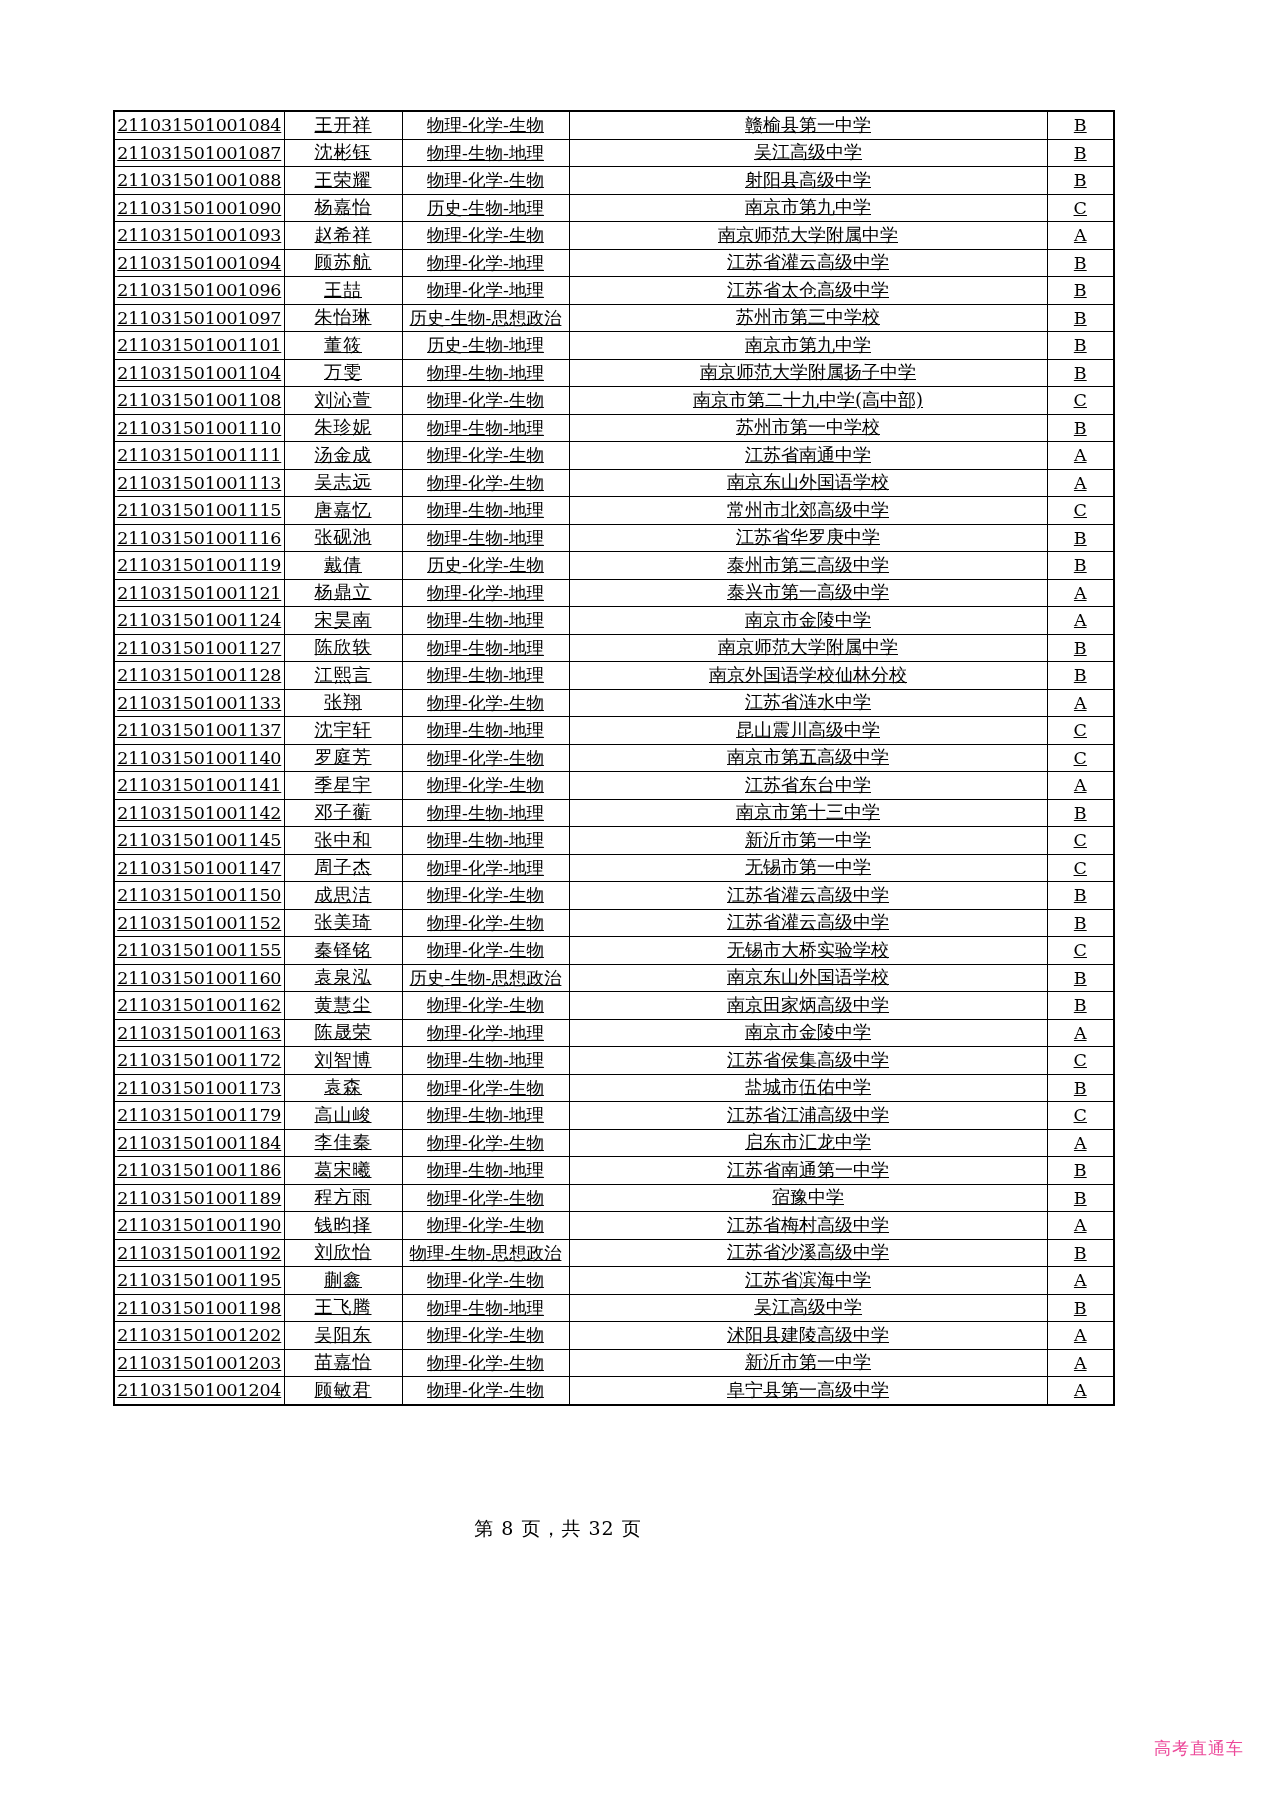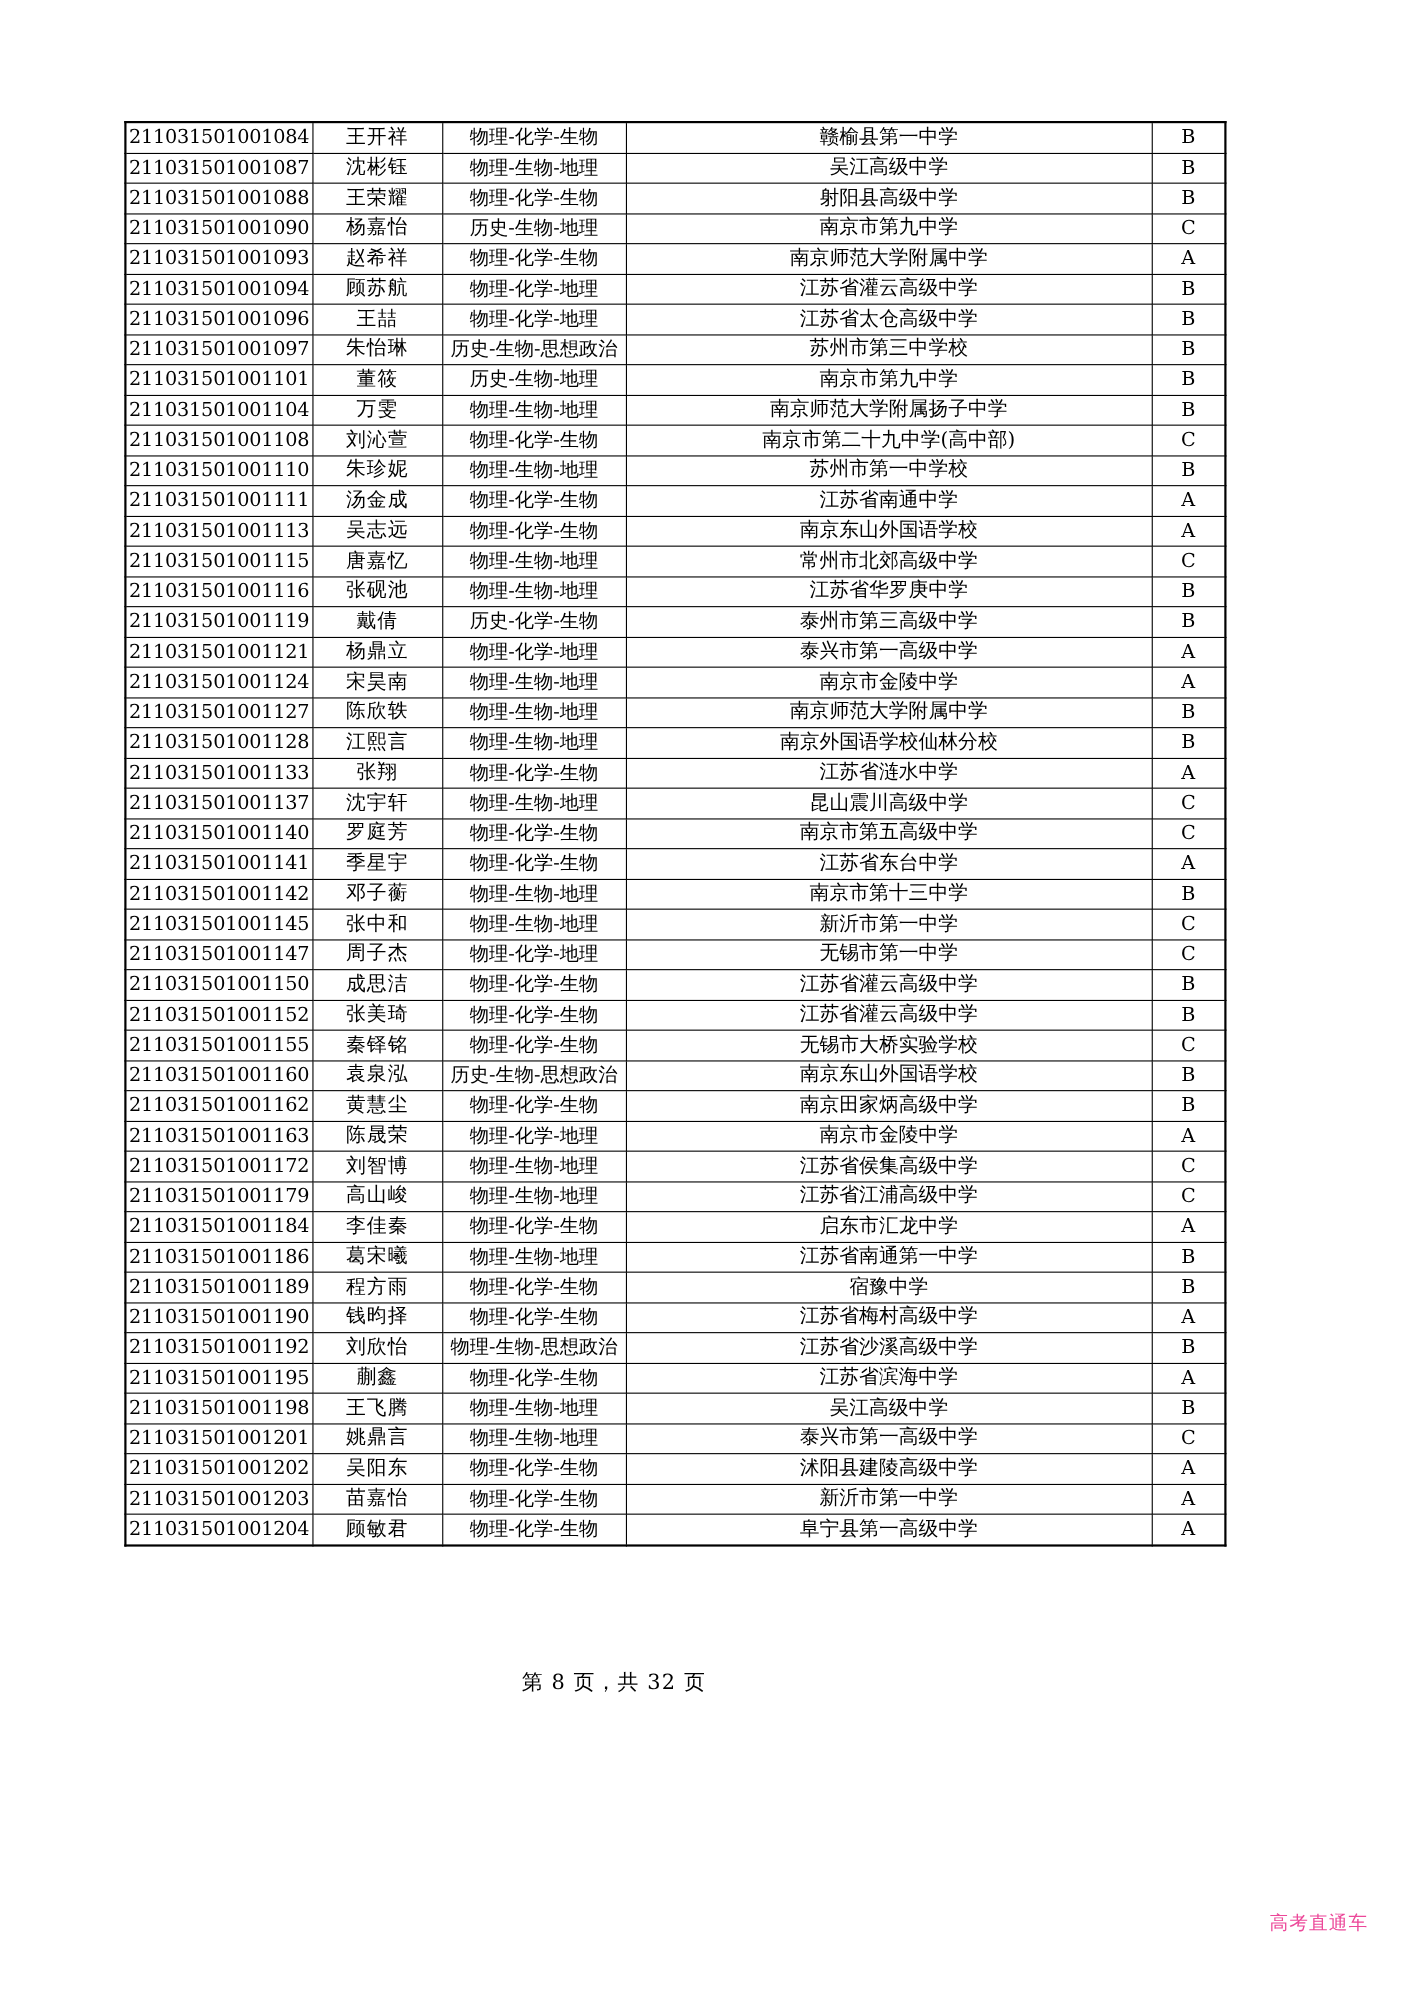--- a/index.html
+++ b/index.html
@@ -20,20 +20,21 @@
     left: 0; top: 0;
     width: 1280px;
     height: 1810px;
     box-sizing: border-box;
   }
   .table-wrap {
     position: absolute;
     left: 113px;
     top: 110px;
     width: 848px;
+    text-decoration: underline;
   }
   table.roster {
     border-collapse: collapse;
     table-layout: fixed;
     width: 1000px;
     border: 2px solid #000;
   }
   table.roster col.c-id    { width: 170px; }
   table.roster col.c-name  { width: 118px; }
   table.roster col.c-subj  { width: 167px; }
@@ -344,20 +345,27 @@
             <td class="cell-grade">A</td>
           </tr>
           <tr>
             <td class="cell-id">211031501001172</td>
             <td class="cell-name">刘智博</td>
             <td class="cell-subject">物理-生物-地理</td>
             <td class="cell-school">江苏省侯集高级中学</td>
             <td class="cell-grade">C</td>
           </tr>
           <tr>
+            <td class="cell-id">211031501001173</td>
+            <td class="cell-name">袁森</td>
+            <td class="cell-subject">物理-化学-生物</td>
+            <td class="cell-school">盐城市伍佑中学</td>
+            <td class="cell-grade">B</td>
+          </tr>
+          <tr>
             <td class="cell-id">211031501001179</td>
             <td class="cell-name">高山峻</td>
             <td class="cell-subject">物理-生物-地理</td>
             <td class="cell-school">江苏省江浦高级中学</td>
             <td class="cell-grade">C</td>
           </tr>
           <tr>
             <td class="cell-id">211031501001184</td>
             <td class="cell-name">李佳秦</td>
             <td class="cell-subject">物理-化学-生物</td>
@@ -400,27 +408,20 @@
             <td class="cell-grade">A</td>
           </tr>
           <tr>
             <td class="cell-id">211031501001198</td>
             <td class="cell-name">王飞腾</td>
             <td class="cell-subject">物理-生物-地理</td>
             <td class="cell-school">吴江高级中学</td>
             <td class="cell-grade">B</td>
           </tr>
           <tr>
-            <td class="cell-id">211031501001201</td>
-            <td class="cell-name">姚鼎言</td>
-            <td class="cell-subject">物理-生物-地理</td>
-            <td class="cell-school">泰兴市第一高级中学</td>
-            <td class="cell-grade">C</td>
-          </tr>
-          <tr>
             <td class="cell-id">211031501001202</td>
             <td class="cell-name">吴阳东</td>
             <td class="cell-subject">物理-化学-生物</td>
             <td class="cell-school">沭阳县建陵高级中学</td>
             <td class="cell-grade">A</td>
           </tr>
           <tr>
             <td class="cell-id">211031501001203</td>
             <td class="cell-name">苗嘉怡</td>
             <td class="cell-subject">物理-化学-生物</td>

